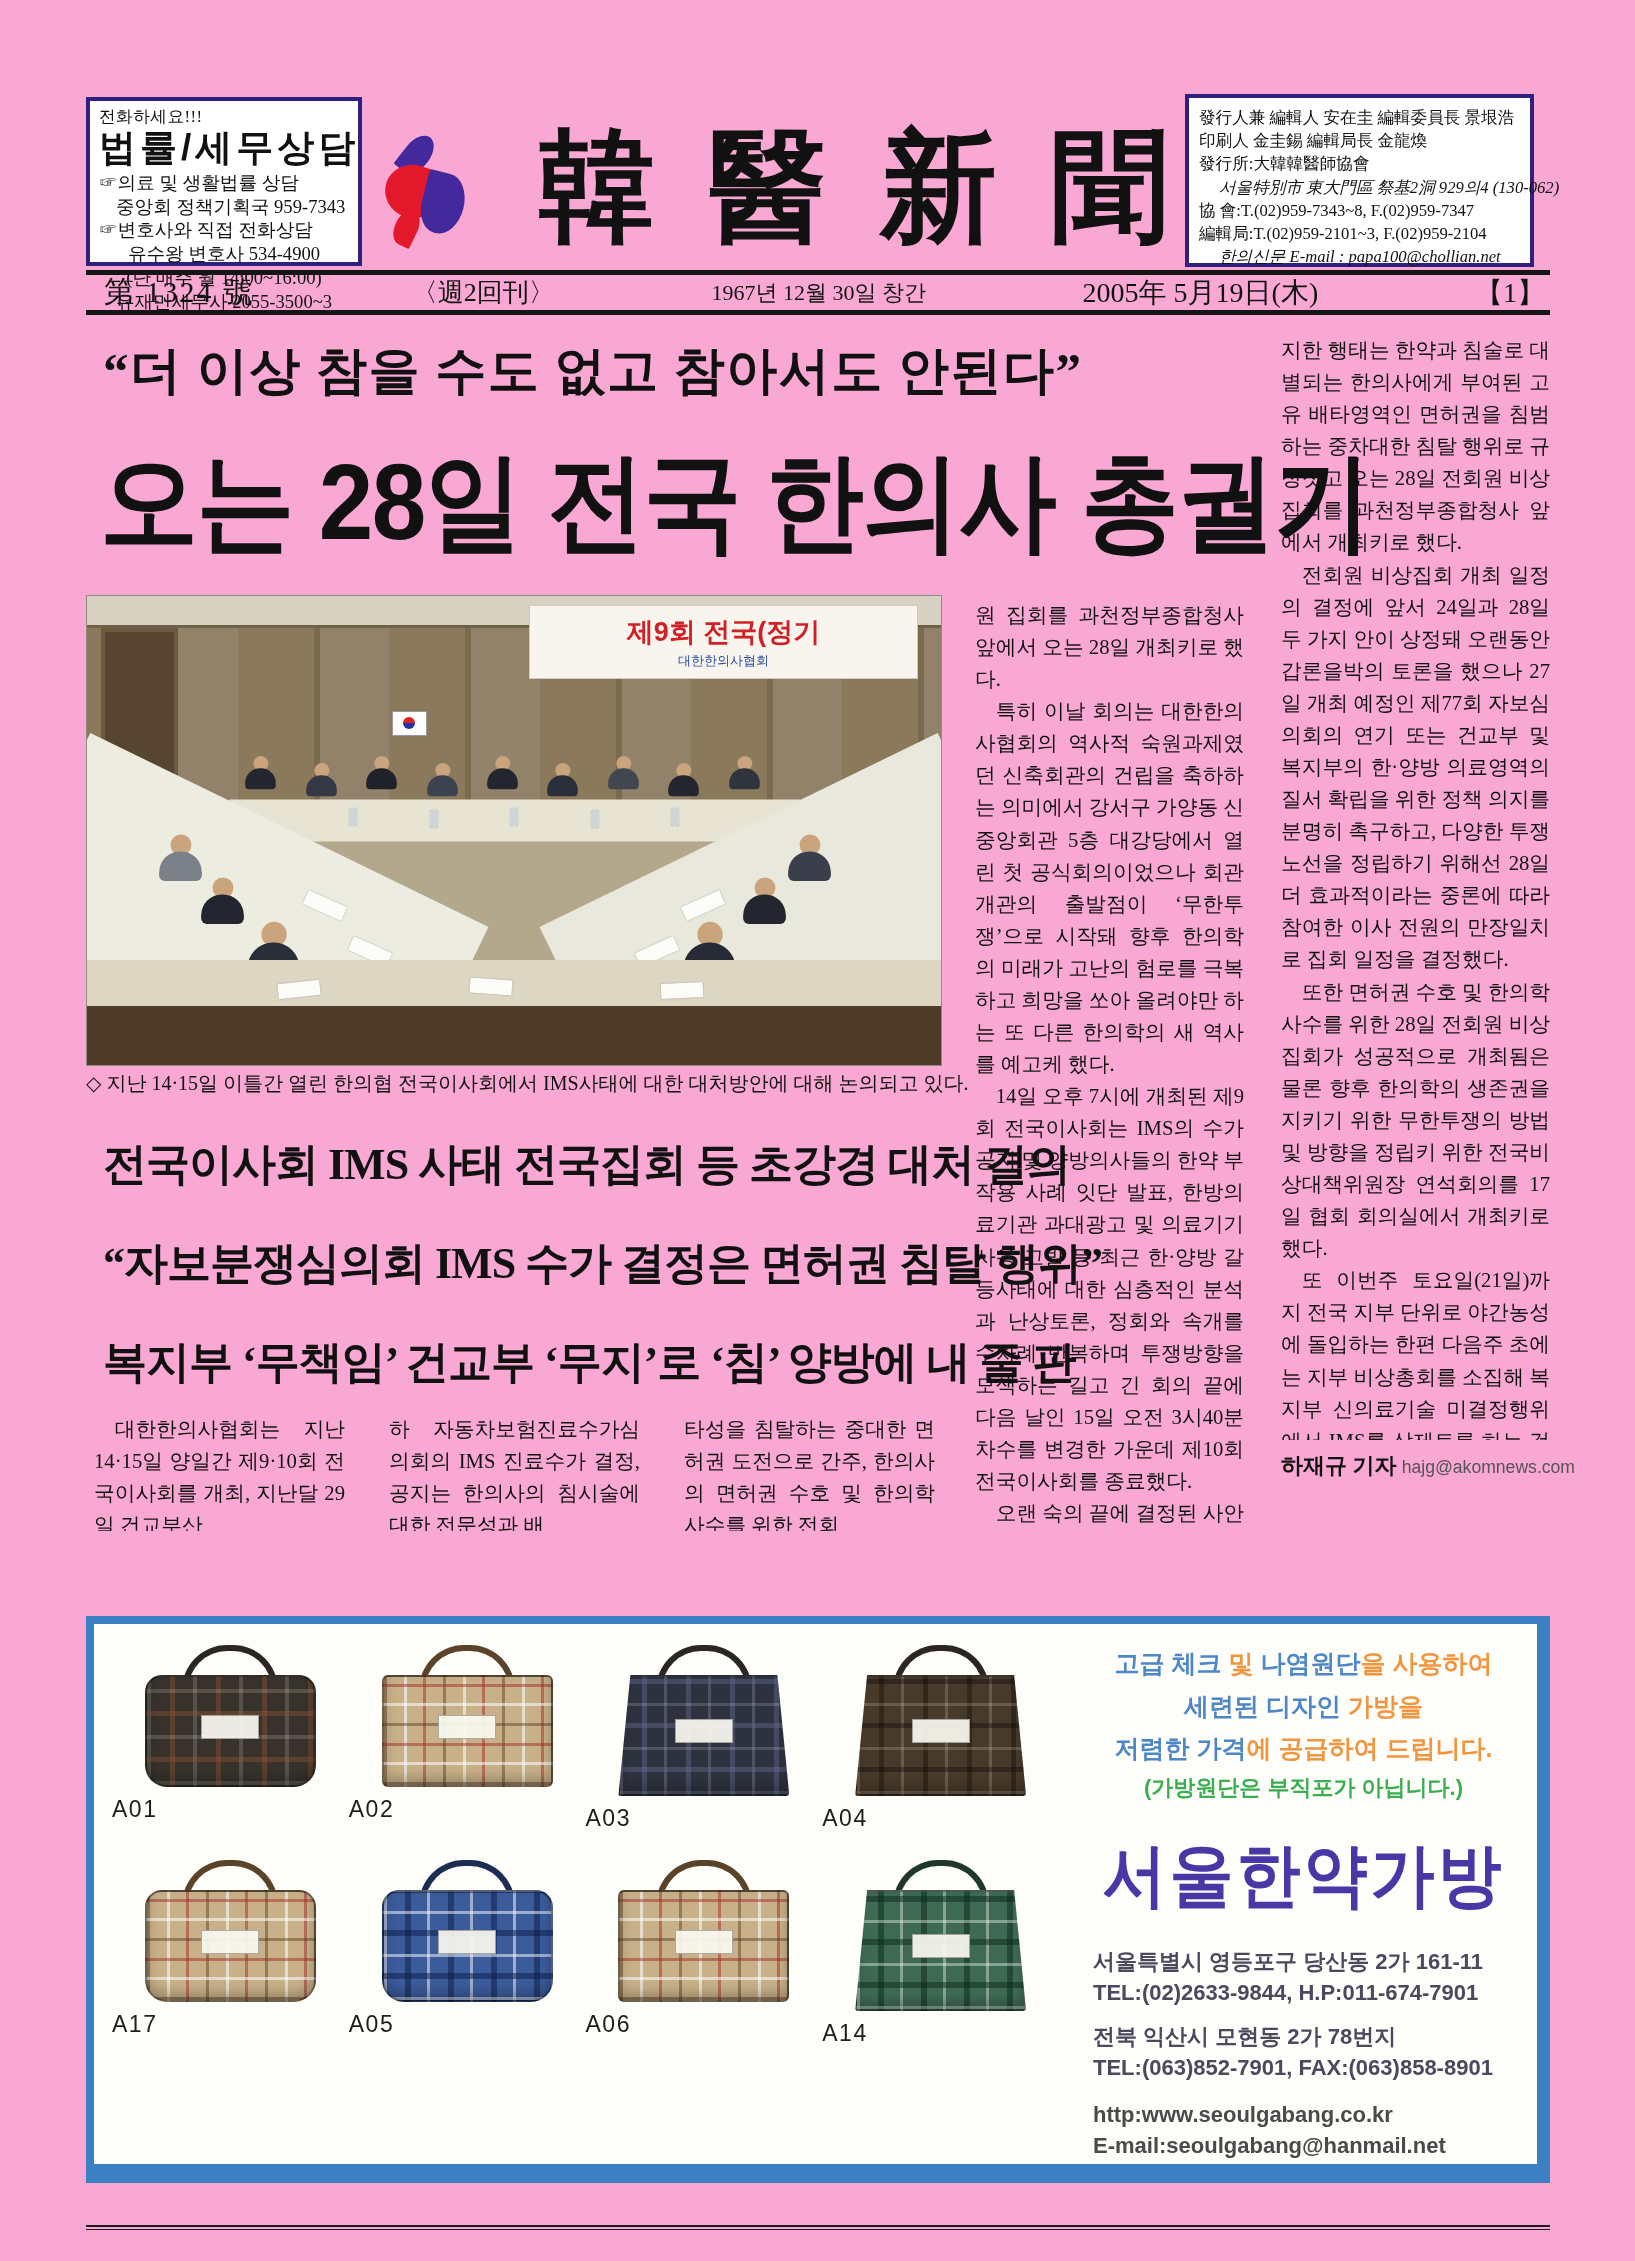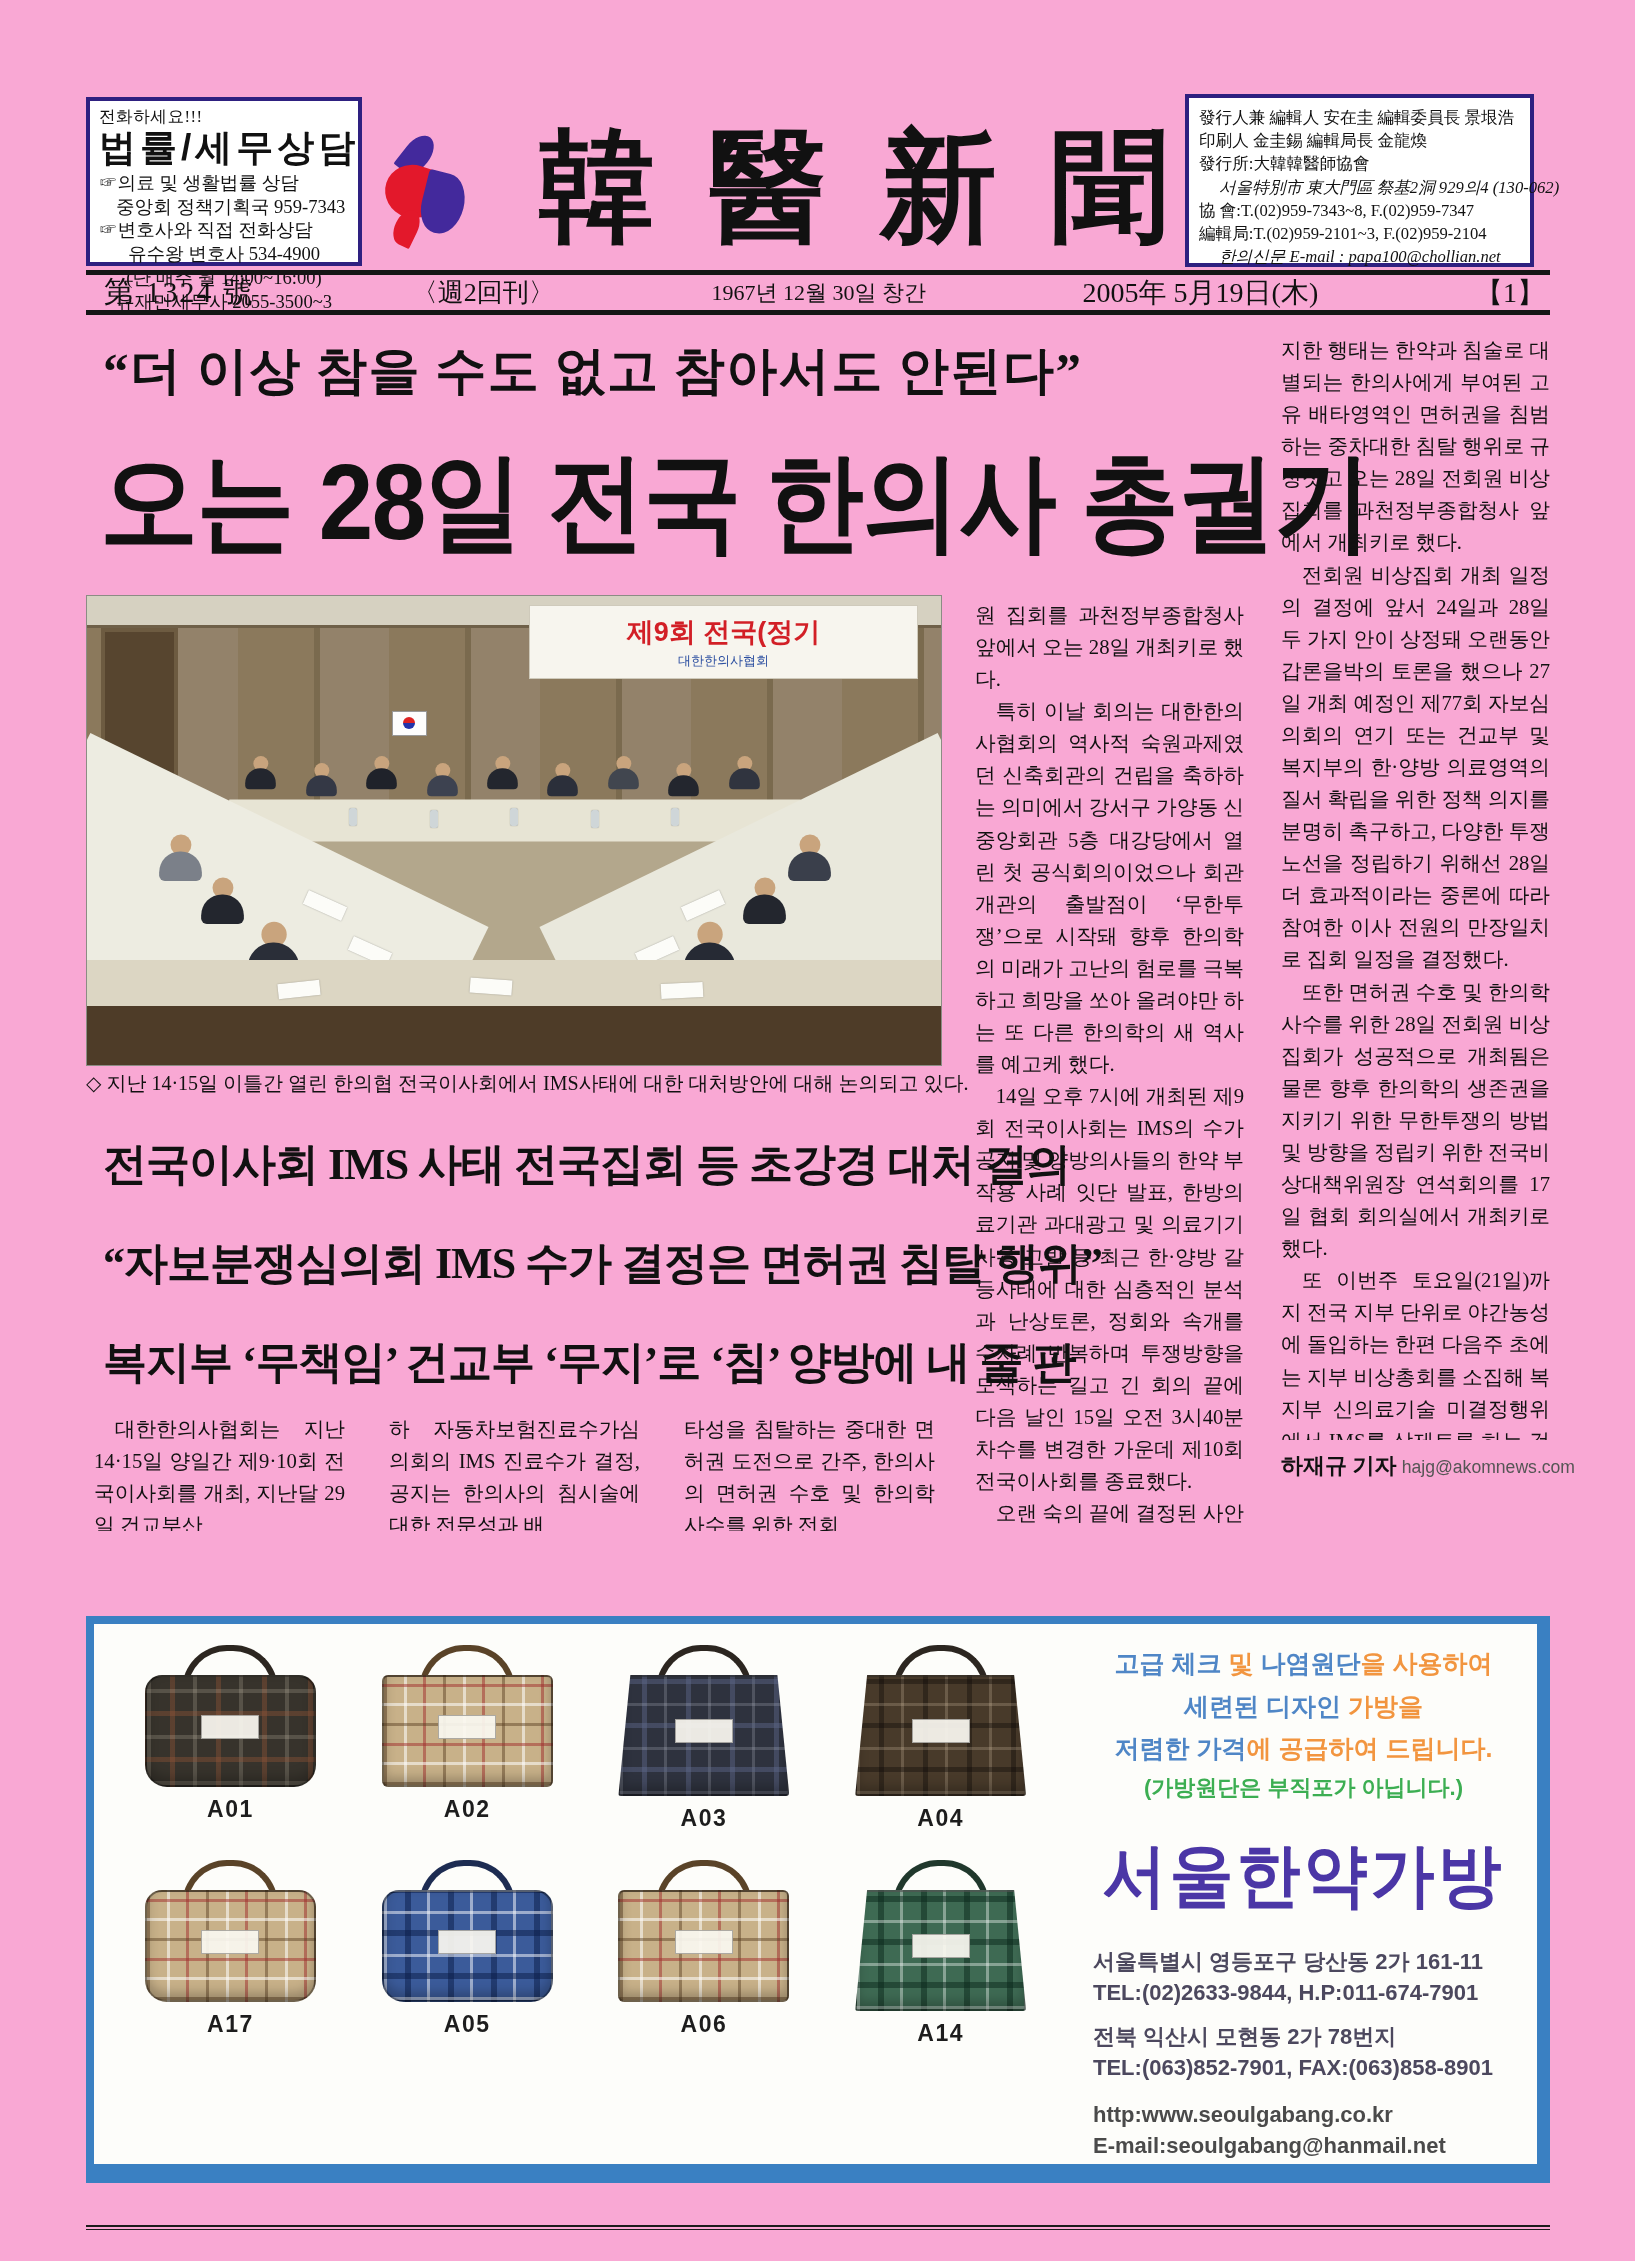--- a/index.html
+++ b/index.html
@@ -93,21 +93,21 @@
   .bag{position:relative;width:171px;margin:0 auto;color:#2c2620;}
   .bag-handle{position:absolute;top:-30px;left:50%;transform:translateX(-50%);width:96px;height:45px;
               border:6.5px solid currentColor;border-bottom:none;border-radius:48px 48px 0 0;box-sizing:border-box;}
   .bag-body{position:relative;width:171px;height:112px;border:2px solid rgba(0,0,0,.45);box-sizing:border-box;
             box-shadow:inset 0 -7px 12px rgba(0,0,0,.25);}
   .shape-boston .bag-body{border-radius:17px 17px 22px 22px;}
   .shape-rect .bag-body{border-radius:6px;}
   .shape-trap .bag-body{clip-path:polygon(7% 0,93% 0,100% 100%,0 100%);border-radius:3px;height:121px;}
   .bag-tag{position:absolute;left:50%;top:46%;transform:translate(-50%,-50%);width:56px;height:22px;
            background:rgba(250,248,240,.93);border:1px solid rgba(0,0,0,.3);}
-  .bag-label{text-align:center;font-weight:bold;font-size:23px;letter-spacing:1.5px;margin-top:9px;color:#1d1d1d;}
+  .bag-label{text-align:left;font-weight:normal;font-size:23px;letter-spacing:1.5px;margin-top:9px;color:#1d1d1d;}
   .plaid-dark .bag-body{background-color:#37332c;background-image:
      repeating-linear-gradient(0deg,rgba(215,205,185,.20) 0 4px,transparent 4px 23px,rgba(150,85,55,.38) 23px 28px,transparent 28px 46px),
      repeating-linear-gradient(90deg,rgba(215,205,185,.20) 0 4px,transparent 4px 23px,rgba(150,85,55,.38) 23px 28px,transparent 28px 46px);}
   .plaid-tan .bag-body{background-color:#c8b189;background-image:
      repeating-linear-gradient(0deg,rgba(85,58,30,.45) 0 3px,transparent 3px 20px,rgba(255,255,255,.55) 20px 23px,transparent 23px 39px,rgba(160,45,45,.5) 39px 42px,transparent 42px 59px),
      repeating-linear-gradient(90deg,rgba(85,58,30,.45) 0 3px,transparent 3px 20px,rgba(255,255,255,.55) 20px 23px,transparent 23px 39px,rgba(160,45,45,.5) 39px 42px,transparent 42px 59px);}
   .plaid-navy .bag-body{background-color:#2e323e;background-image:
      repeating-linear-gradient(0deg,rgba(195,200,215,.22) 0 3.5px,transparent 3.5px 22px,rgba(95,105,140,.45) 22px 27px,transparent 27px 44px),
      repeating-linear-gradient(90deg,rgba(195,200,215,.22) 0 3.5px,transparent 3.5px 22px,rgba(95,105,140,.45) 22px 27px,transparent 27px 44px);}
   .plaid-brown .bag-body{background-color:#483a2a;background-image:

